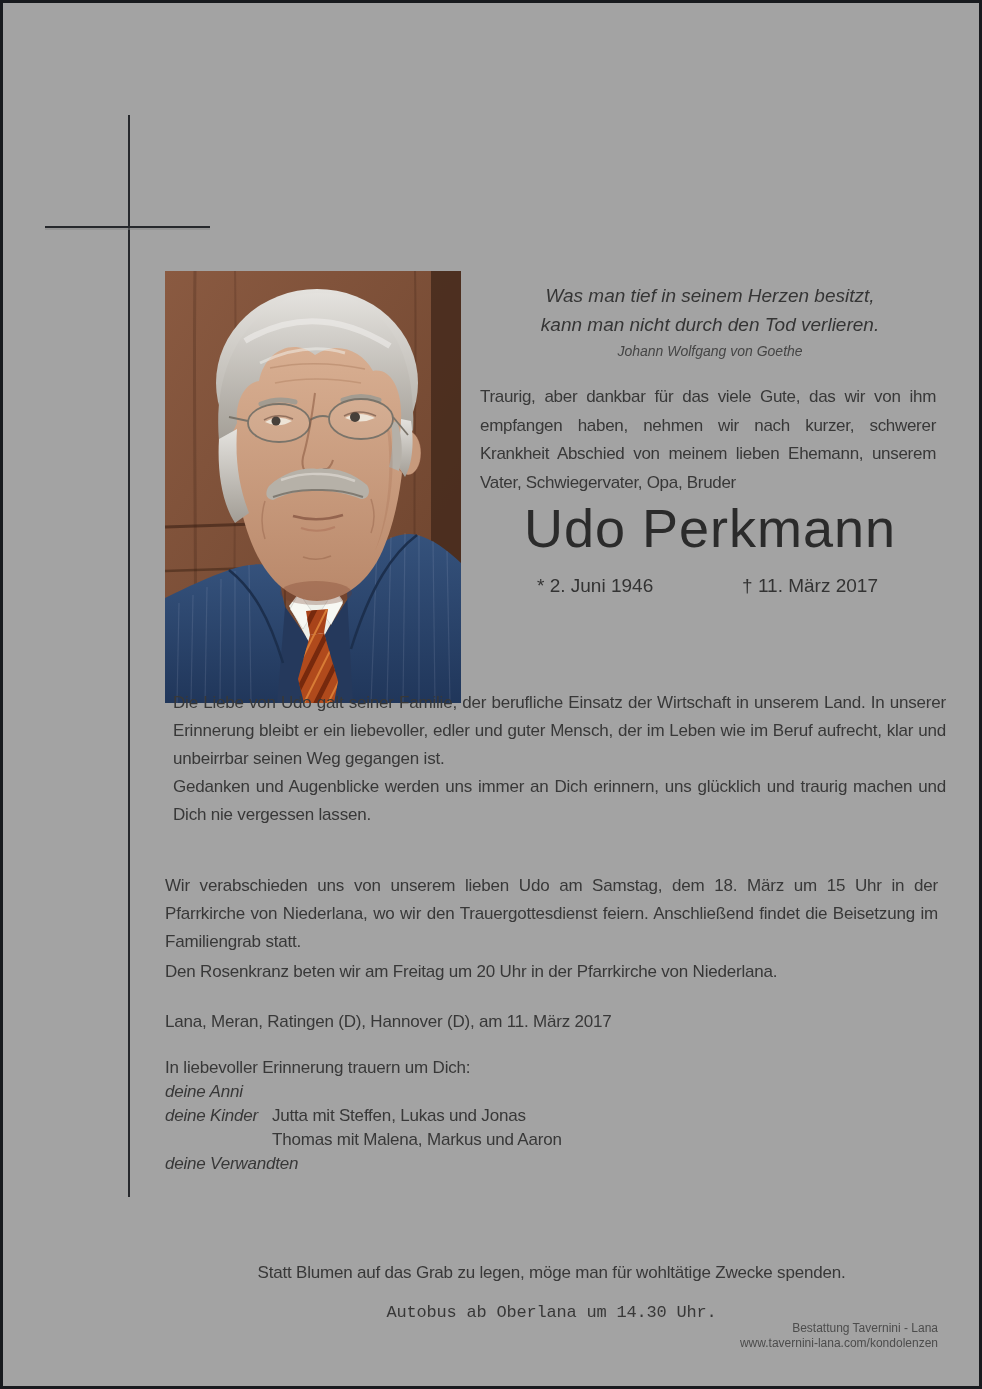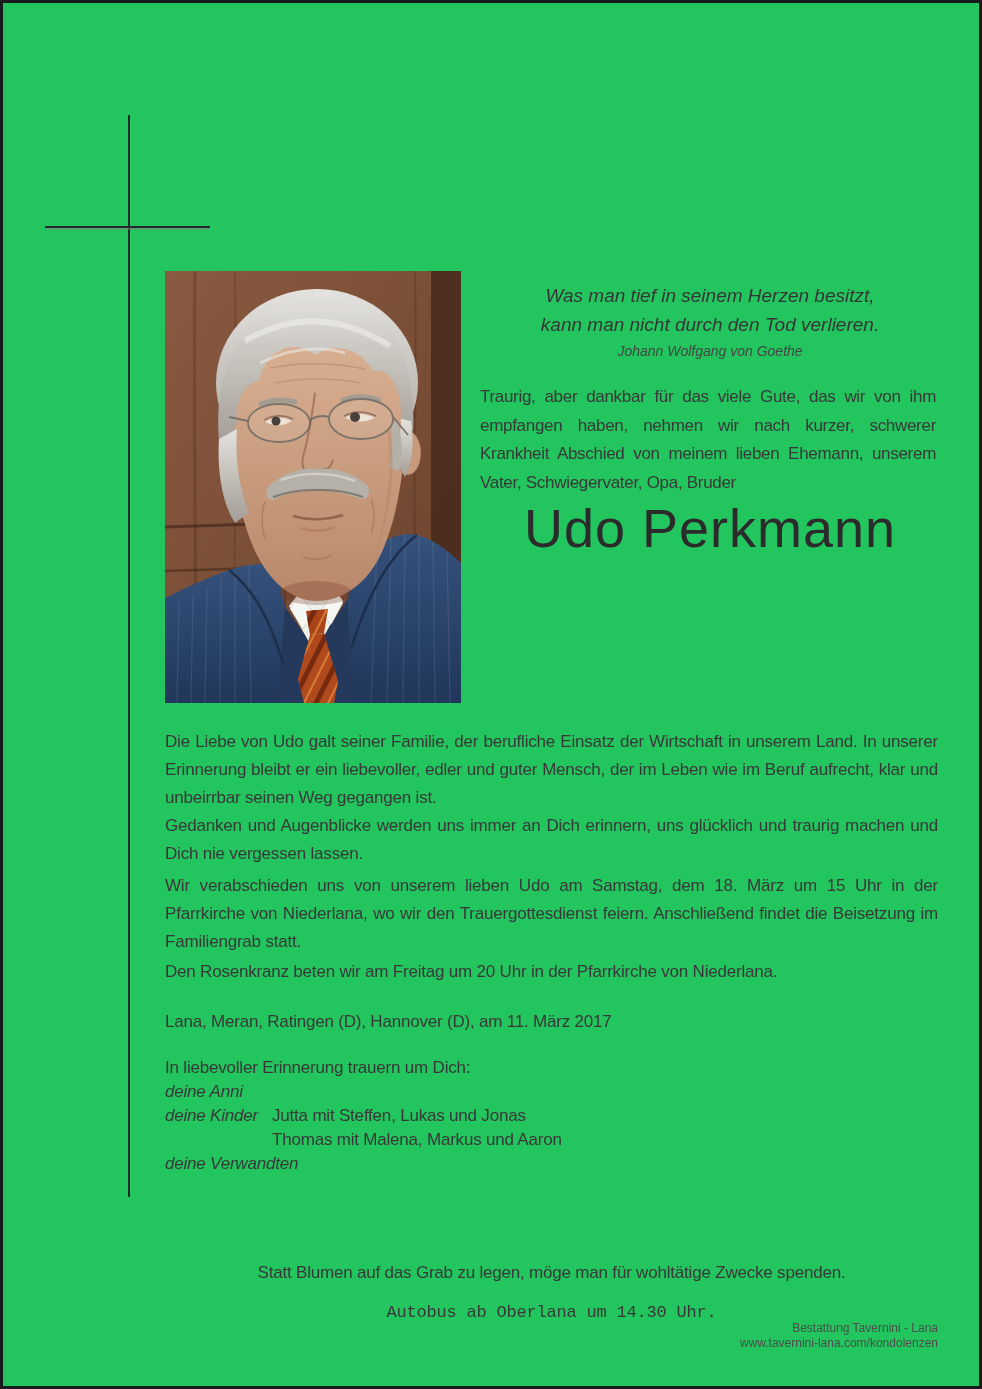--- a/index.html
+++ b/index.html
@@ -1,20 +1,20 @@
 <!DOCTYPE html>
 <html><head>
 <meta charset="utf-8">
 <style>
   html,body { margin:0; padding:0; background:#e8e8e8; }
   .sheet {
     position:relative;
     width:982px; height:1389px;
     margin:0 auto;
-    background:#22c55e;
+    background:#a3a3a3;
     border:3px solid #181a1e;
     box-sizing:border-box;
     font-family:"Liberation Sans", sans-serif;
     color:#383838;
     overflow:hidden;
   }
   .abs { position:absolute; }
 
   
   .cross-v { left:125px; top:112px; width:2px; height:1082px; background:#26282c; }
@@ -39,21 +39,21 @@
   .dates { left:534px; top:572px; width:341px; display:flex;
            justify-content:space-between; font-size:19px; color:#333; }
 
   .honors { left:477px; top:617px; width:460px; text-align:center;
             font-size:18px; line-height:28px; }
 
   
   .para { left:162px; width:773px; font-size:17px; line-height:28px;
           letter-spacing:-0.2px; text-align:justify; }
   .para p { margin:0; }
-  .memorial { top:725px; }
+  .memorial { top:686px;margin-left:8px; }
   .funeral  { top:869px; }
   .rosary   { top:955px; text-align:left; }
   .dateline { top:1005px; text-align:left; }
 
   .mourners { left:162px; top:1053px; width:773px; font-size:17px;
               letter-spacing:-0.2px; line-height:24px; }
   .mourners .hd { }
   .m-row .lbl { display:inline-block; min-width:107px;font-style:italic; }
 
   .donation { left:162px; top:1260px; width:773px; text-align:center;
@@ -201,20 +201,24 @@
   <div class="abs quote">
     <div>Was man tief in seinem Herzen besitzt,</div>
     <div>kann man nicht durch den Tod verlieren.</div>
     <div class="attrib">Johann Wolfgang von Goethe</div>
   </div>
 
   <div class="abs intro">Traurig, aber dankbar für das viele Gute, das wir von ihm empfangen haben, nehmen wir nach kurzer, schwerer Krankheit Abschied von meinem lieben Ehemann, unserem Vater, Schwiegervater, Opa, Bruder</div>
 
   <h1 class="abs name">Udo Perkmann</h1>
 
+  <div class="abs dates">
+    <span>* 2. Juni  1946</span>
+    <span>† 11. März 2017</span>
+  </div>
 
 
   <div class="abs para memorial">
     <p>Die Liebe von Udo galt seiner Familie, der berufliche Einsatz der Wirtschaft in unserem Land. In unserer Erinnerung bleibt er ein liebevoller, edler und guter Mensch, der im Leben wie im Beruf aufrecht, klar und unbeirrbar seinen Weg gegangen ist.</p>
     <p>Gedanken und Augenblicke werden uns immer an Dich erinnern, uns glücklich und traurig machen und Dich nie vergessen lassen.</p>
   </div>
 
   <div class="abs para funeral">Wir verabschieden uns von unserem lieben Udo am Samstag, dem 18. März um 15 Uhr in der Pfarrkirche von Niederlana, wo wir den Trauergottesdienst feiern. Anschließend findet die Beisetzung im Familiengrab statt.</div>
 
   <div class="abs para rosary">Den Rosenkranz beten wir am Freitag um 20 Uhr in der Pfarrkirche von Niederlana.</div>

